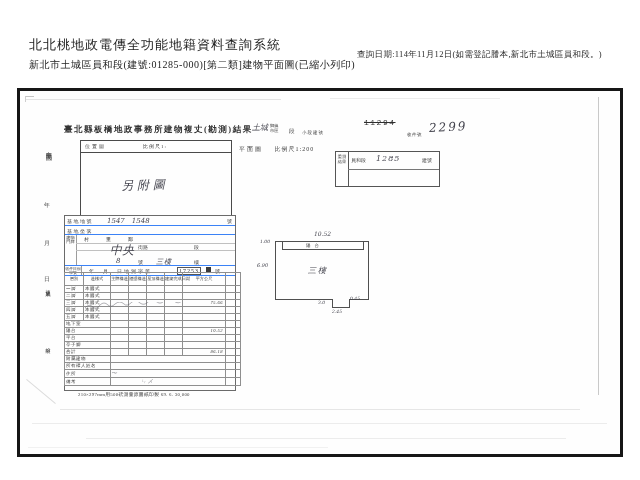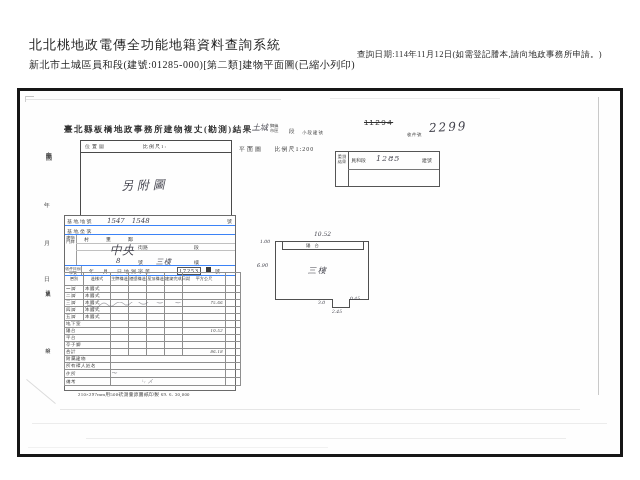--- a/index.html
+++ b/index.html
@@ -45,21 +45,21 @@
   table.area{position:absolute;left:-1px;top:56px;border-collapse:collapse;table-layout:fixed;width:170px;}
   table.area td{border:1px solid #8f8f8f;height:6px;line-height:6px;padding:0;overflow:visible;
                 font-size:4.5px;color:#3a3a3a;white-space:nowrap;}
   table.area td.lbl{padding-left:1px;letter-spacing:.5px;}
   table.area td.areaval{text-align:right;padding-right:2px;}
   table.area tr.hdr td{height:12px;line-height:1.1;font-size:4.2px;text-align:center;vertical-align:middle;}
   .handnum{font-style:italic;color:#45454f;font-size:6px;letter-spacing:.5px;}
   .scribble{stroke:#55555f;fill:none;stroke-width:.7;opacity:.65;}
   
   .stack{display:inline-block;width:11px;font-size:4.2px;line-height:1.2;letter-spacing:0;vertical-align:top;}
-  .struck{text-decoration:line-through;font-size:8px;letter-spacing:1.5px;color:#2e2e2e;font-family:Liberation Sans, sans-serif;}
+  .struck{text-decoration:line-through;font-size:8px;letter-spacing:1.5px;color:#2e2e2e;font-family:Liberation Mono, monospace;}
   
   .rsv-box{left:315px;top:60px;width:103px;height:34px;border:1px solid #555;}
   .rsv-label{position:absolute;left:0;top:0;bottom:0;width:12px;border-right:1px solid #555;
              font-size:4.2px;line-height:1.1;text-align:center;padding-top:3px;}
   .rsv-row{position:absolute;left:12px;right:0;height:17px;padding-left:12px;}
   .rsv-row.first{border-bottom:1px solid #777;}
   
   .fp-rect{left:255px;top:150px;width:92px;height:57px;border:1.2px solid #4f4f4f;}
   .fp-balcony{position:absolute;left:6px;top:0;width:80px;height:7px;border-bottom:1px solid #4f4f4f;
               border-left:1px solid #4f4f4f;border-right:1px solid #4f4f4f;}
@@ -69,21 +69,21 @@
   .fp-dim{position:absolute;font-size:4.5px;}
   .print-note{left:58px;top:300px;font-size:4.8px;color:#3c3c3c;letter-spacing:.3px;}
   
   .artifact{background:#e4e4e4;}
 </style>
 </head>
 <body>
 
 <div class="abs sys-title">北北桃地政電傳全功能地籍資料查詢系統</div>
 <div class="abs sub-title">新北市土城區員和段(建號:01285-000)[第二類]建物平面圖(已縮小列印)</div>
-<div class="abs query-date">查詢日期:114年11月12日(如需登記謄本,請向地政事務所申請。)</div>
+<div class="abs query-date">查詢日期:114年11月12日(如需登記謄本,新北市土城區員和段。)</div>
 
 <div class="abs doc-box">
 
   <div class="abs artifact" style="left:6px;top:8px;width:255px;height:1px;"></div>
   <div class="abs artifact" style="left:310px;top:7px;width:170px;height:1px;background:#ebebeb;"></div>
   <div class="abs artifact" style="left:578px;top:6px;width:1px;height:298px;background:#c9c9c9;"></div>
   <div class="abs artifact" style="left:40px;top:318px;width:520px;height:1px;background:#e6e6e6;"></div>
   <div class="abs artifact" style="left:12px;top:332px;width:575px;height:1px;background:#ececec;"></div>
   <div class="abs artifact" style="left:66px;top:347px;width:480px;height:1px;background:#ececec;"></div>
   <div class="abs artifact" style="left:8px;top:356px;width:300px;height:1px;background:#f1f1f1;"></div>

